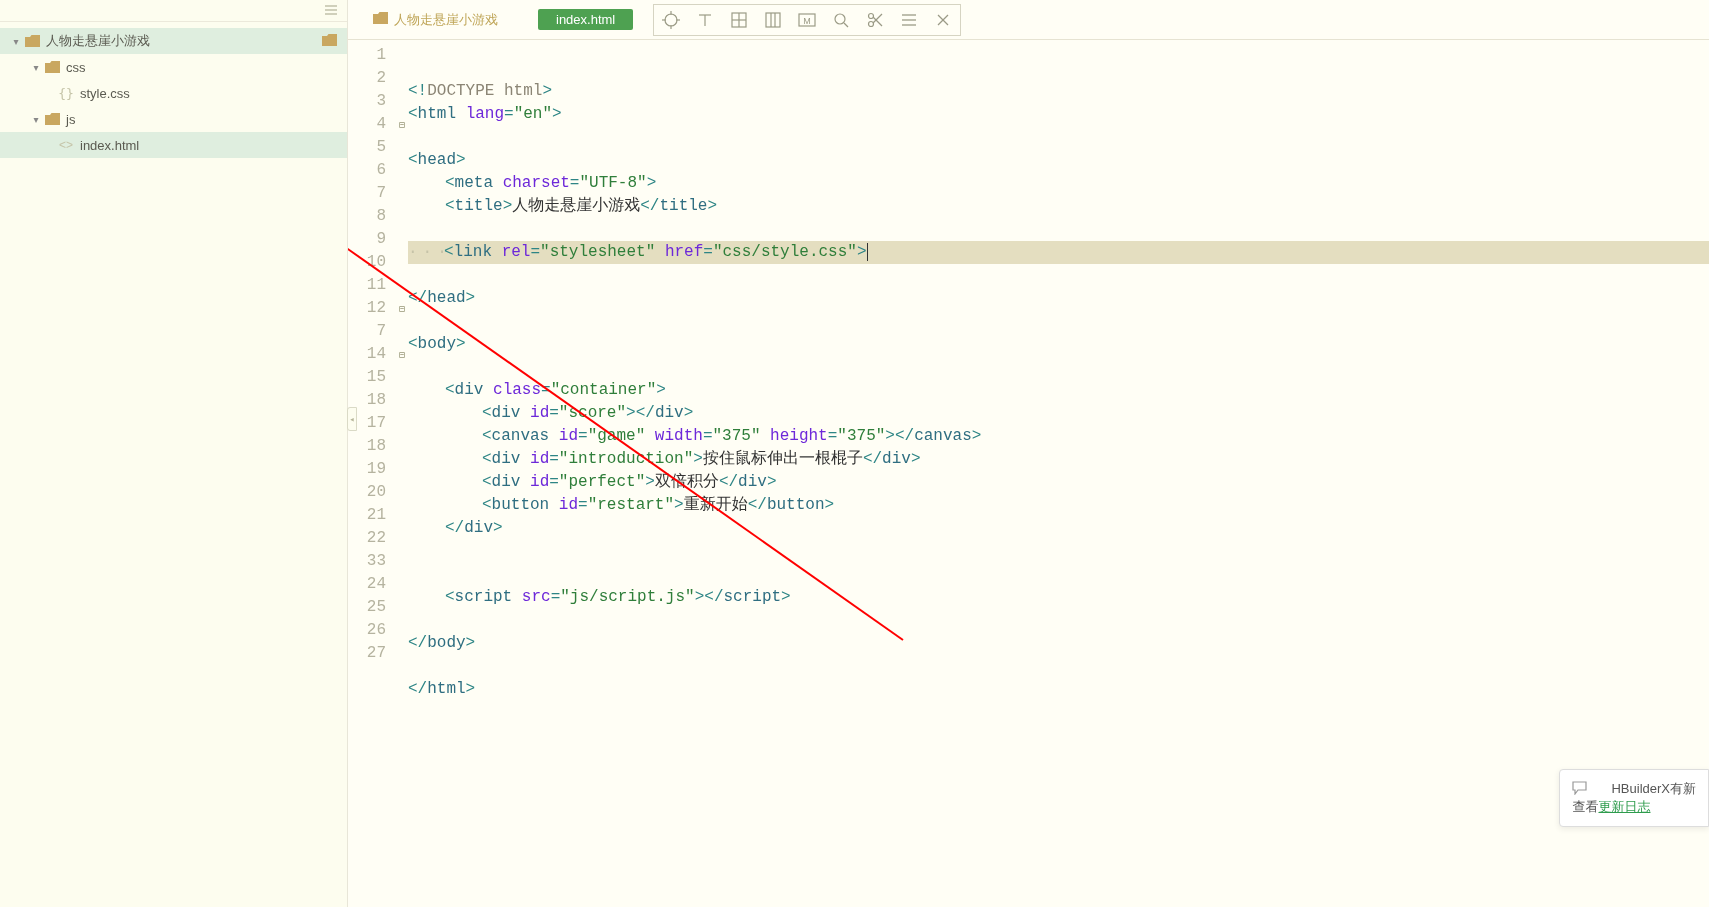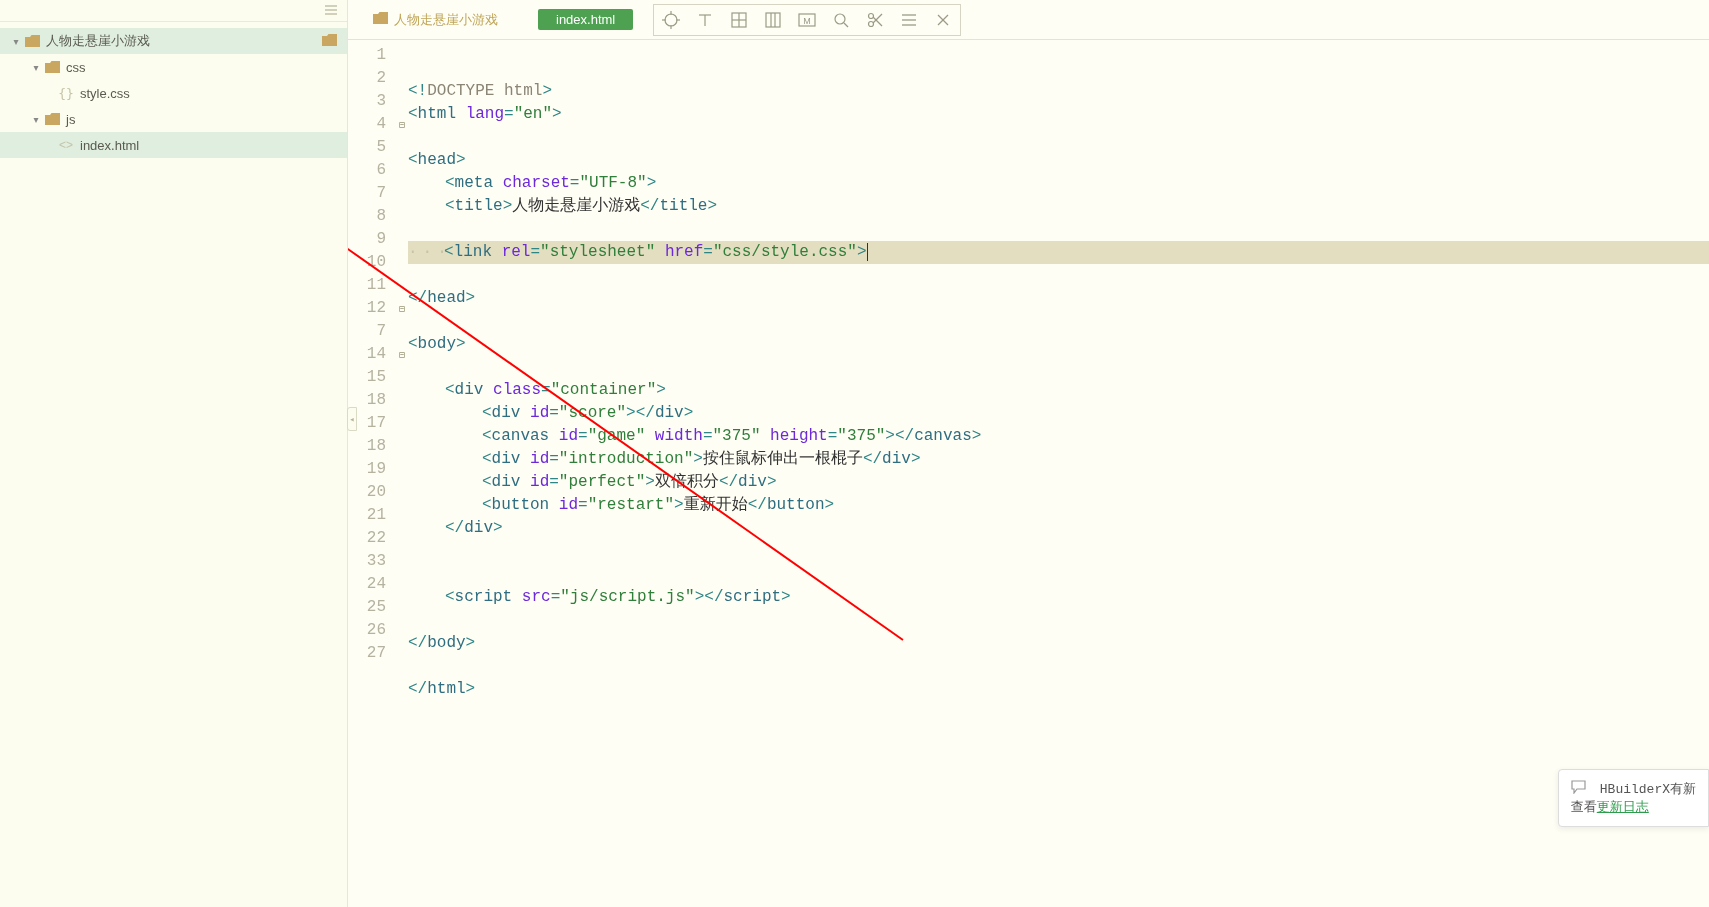--- a/index.html
+++ b/index.html
@@ -208,21 +208,21 @@
   bottom: 80px;
   background: #fff;
   border: 1px solid #ddd;
   box-shadow: 0 2px 6px rgba(0,0,0,0.08);
   padding: 10px 12px;
   font-family: -apple-system,"Segoe UI",sans-serif;
   font-size: 13px;
   color: #555;
   border-radius: 4px 0 0 4px;
 }
-.notif .n-row1 { display:flex; align-items:center; gap:14px;font-family:Liberation Mono, monospace; }
+.notif .n-row1 { display:flex; align-items:center; gap:24px; }
 .notif .link { color: #2e9c4d; text-decoration: underline; cursor:pointer; }
 .notif .chat-icon svg { stroke:#999; fill:none; stroke-width:1.2; }
 </style>
 </head>
 <body>
 
 <div class="sidebar">
   <div class="sidebar-top">
     <span>
       <svg width="12" height="10">

